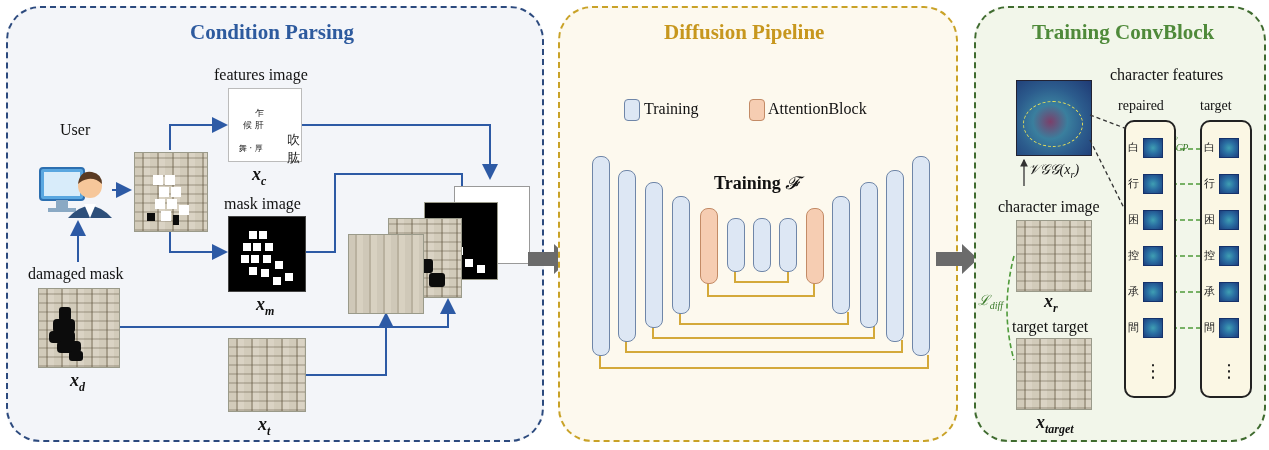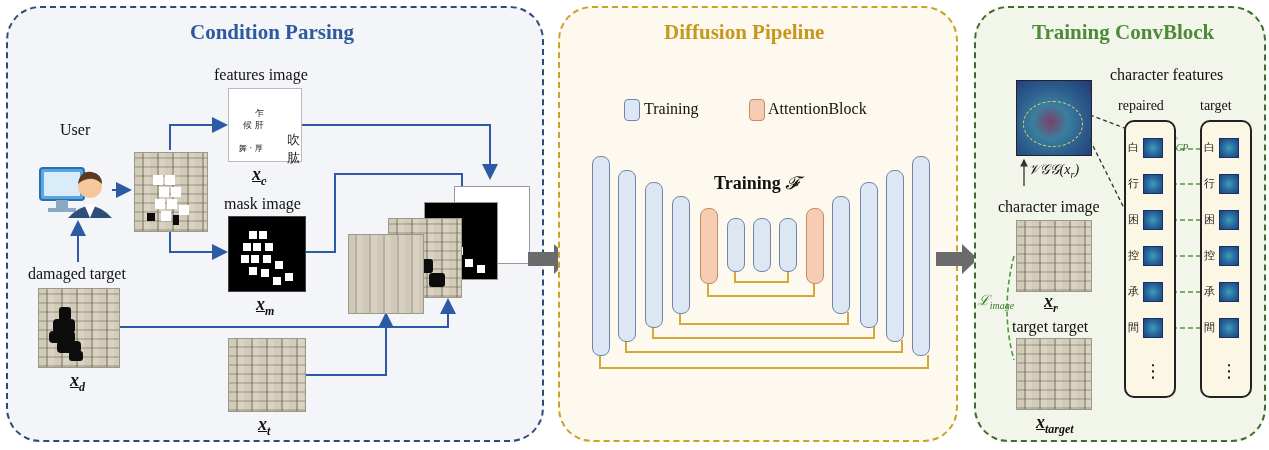--- a/index.html
+++ b/index.html
@@ -1,21 +1,21 @@
 <!DOCTYPE html>
 <html><head>
 <meta charset="utf-8">
 <style>
   html,body{margin:0;padding:0;background:#ffffff;}
   body{width:1269px;height:450px;position:relative;overflow:hidden;font-family:"Liberation Serif","DejaVu Serif",serif;}
   .abs{position:absolute;}
   .panel{position:absolute;border-radius:34px;border:2px dashed;}
   .panel-title{position:absolute;font-weight:bold;font-size:21px;text-align:center;white-space:nowrap;}
   .lbl{position:absolute;font-size:16px;color:#111;white-space:nowrap;}
-  .math{position:absolute;font-size:18px;font-weight:bold;font-style:italic;color:#111;white-space:nowrap;text-decoration:underline;}
+  .math{position:absolute;font-size:18px;font-weight:bold;font-style:italic;color:#111;white-space:nowrap;}
   .math sub{font-size:12px;}
   .img{position:absolute;border:1px solid #9a9a8a;}
   .scan{background:repeating-linear-gradient(90deg,#cfc8b8 0 6px,#b9b19f 6px 8px,#d8d1c1 8px 14px),#ccc4b2;}
   .scan2{background:repeating-linear-gradient(0deg,rgba(90,80,60,.25) 0 2px,transparent 2px 9px),repeating-linear-gradient(90deg,#d2cbba 0 7px,#a89f8c 7px 9px,#dad3c4 9px 15px);}
   .blk{position:absolute;background:#0c0c0c;}
   .wsq{position:absolute;background:#fff;}
   .legend-box{position:absolute;width:14px;height:20px;border-radius:4px;border:1.5px solid #6f86a8;}
   .col{position:absolute;border-radius:8px;border:1.5px solid #6f86a8;}
   .conv{background:#dde7f4;}
   .attn{background:#f6cdb2;border-color:#c38b66;}
@@ -102,21 +102,21 @@
   <div class="wsq" style="left:22px;top:38px;width:8px;height:8px;"></div>
   <div class="wsq" style="left:34px;top:38px;width:8px;height:8px;"></div>
   <div class="wsq" style="left:46px;top:44px;width:8px;height:8px;"></div>
   <div class="wsq" style="left:20px;top:50px;width:8px;height:8px;"></div>
   <div class="wsq" style="left:32px;top:52px;width:8px;height:8px;"></div>
   <div class="wsq" style="left:56px;top:56px;width:8px;height:8px;"></div>
   <div class="wsq" style="left:44px;top:60px;width:8px;height:8px;"></div>
 </div>
 <div class="math" style="left:256px;top:294px;"><span>x</span><sub>m</sub></div>
 
-<div class="lbl" style="left:28px;top:265px;">damaged target</div>
+<div class="lbl" style="left:28px;top:265px;">damaged mask</div>
 <div class="img scan2" style="left:38px;top:288px;width:80px;height:78px;overflow:hidden;">
   <div class="blk" style="left:20px;top:18px;width:12px;height:14px;border-radius:3px;"></div>
   <div class="blk" style="left:14px;top:30px;width:22px;height:14px;border-radius:4px;"></div>
   <div class="blk" style="left:10px;top:42px;width:26px;height:12px;border-radius:4px;"></div>
   <div class="blk" style="left:18px;top:52px;width:24px;height:12px;border-radius:4px;"></div>
   <div class="blk" style="left:30px;top:62px;width:14px;height:10px;border-radius:3px;"></div>
 </div>
 <div class="math" style="left:70px;top:370px;"><span>x</span><sub>d</sub></div>
 
 <div class="img scan2" style="left:228px;top:338px;width:76px;height:72px;"></div>
@@ -218,21 +218,21 @@
   </g>
 </svg>
 
 <div class="lbl" style="left:998px;top:198px;">character image</div>
 <div class="img scan2" style="left:1016px;top:220px;width:74px;height:70px;"></div>
 <div class="math" style="left:1044px;top:291px;"><span>x</span><sub>r</sub></div>
 <div class="lbl" style="left:1012px;top:318px;">target target</div>
 <div class="img scan2" style="left:1016px;top:338px;width:74px;height:70px;"></div>
 <div class="math" style="left:1036px;top:412px;"><span>x</span><sub>target</sub></div>
 
-<div class="lbl" style="left:978px;top:290px;color:#3a7a2a;font-style:italic;font-size:14px;"><span>ℒ</span><sub style="font-size:10px;">image</sub></div>
+<div class="lbl" style="left:978px;top:290px;color:#3a7a2a;font-style:italic;font-size:14px;"><span>ℒ</span><sub style="font-size:10px;">diff</sub></div>
 
 <div class="lbl" style="left:1164px;top:132px;color:#3a7a2a;font-style:italic;font-size:14px;"><span>ℒ</span><sub style="font-size:10px;">CP</sub></div>
 
 <div class="feat-col" style="left:1124px;top:120px;width:48px;height:274px;"></div>
 <div class="feat-col" style="left:1200px;top:120px;width:48px;height:274px;"></div>
 
 <div id="feat-rows">
     <div class="ch" style="left: 1128px; top: 140px;">白</div>
     <div class="feat" style="left: 1143px; top: 138px;"></div>
     <div class="ch" style="left: 1204px; top: 140px;">白</div>

